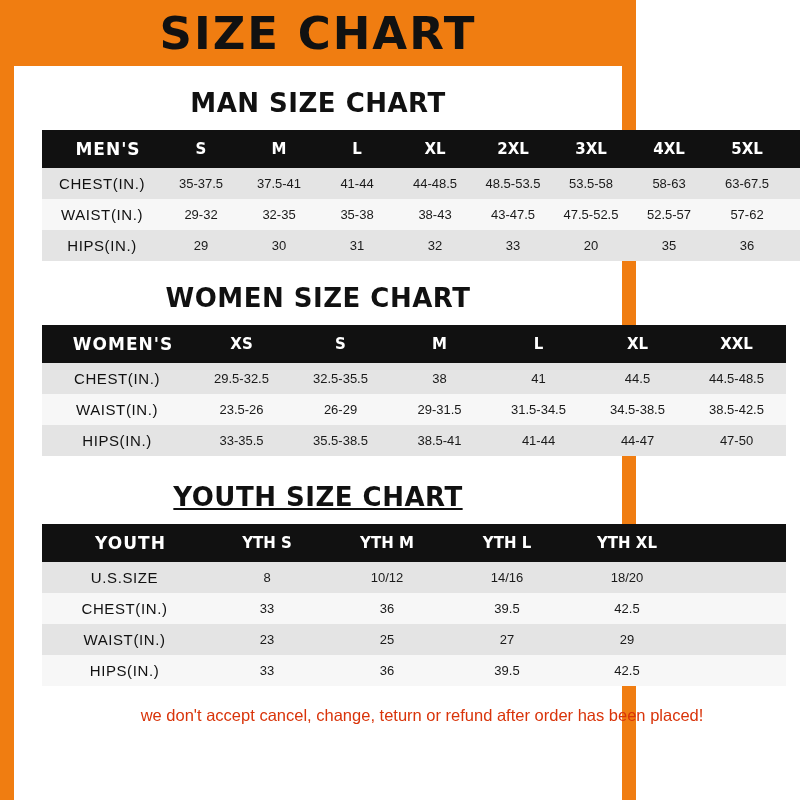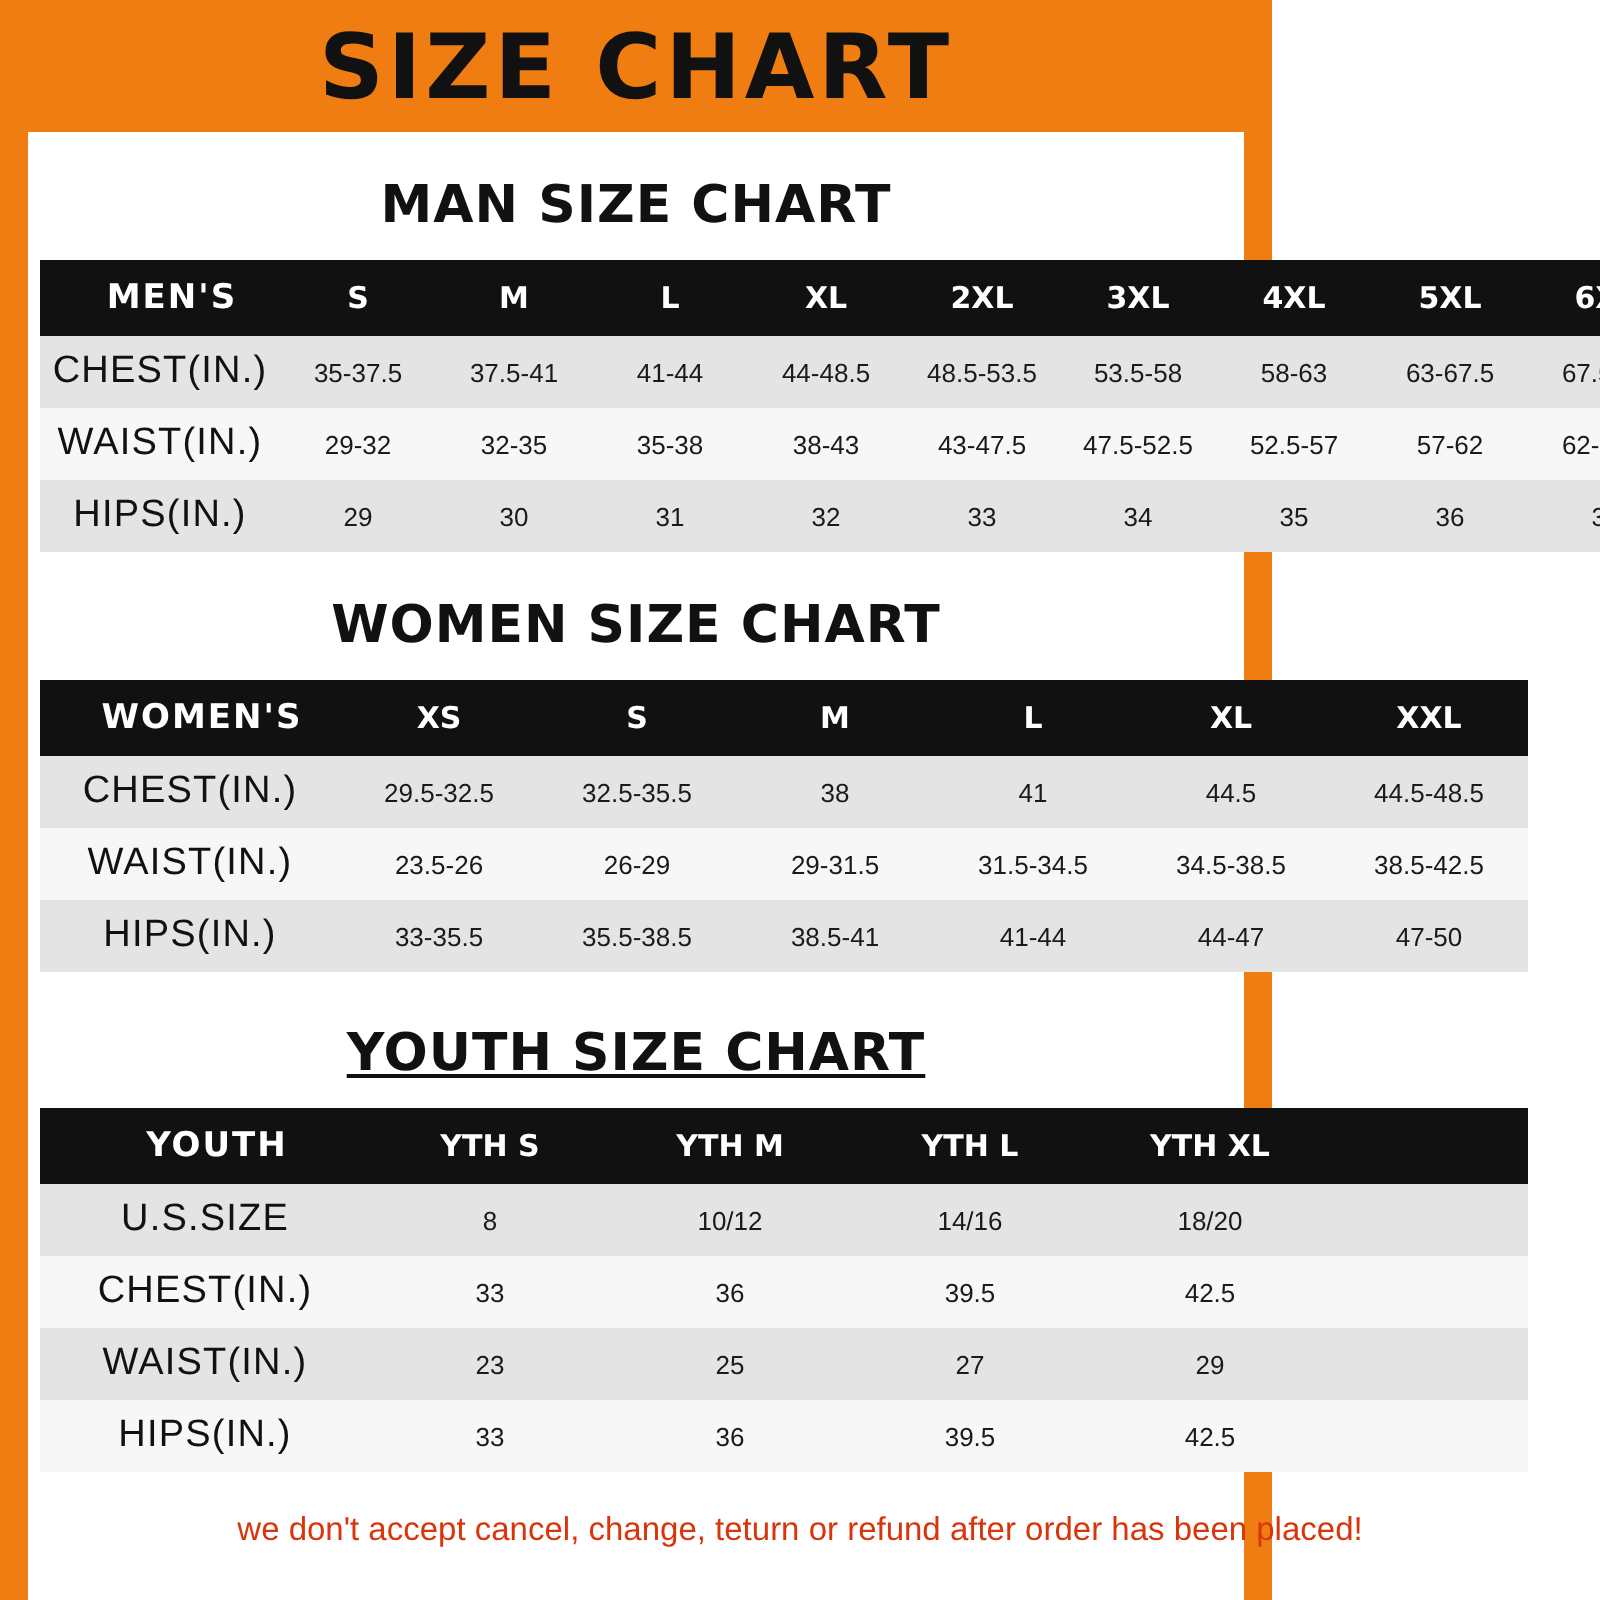--- a/index.html
+++ b/index.html
@@ -32,21 +32,21 @@
   }
   .banner-title {
     font-family: "DejaVu Sans", sans-serif;
     font-weight: bold;
     font-size: 45px;
     letter-spacing: 2px;
     color: #111111;
     line-height: 1;
   }
   .content {
-    padding: 0 6px;
+    padding: 0 28px;
   }
   .section-title {
     text-align: center;
     font-family: "DejaVu Sans", sans-serif;
     font-weight: bold;
     font-size: 26px;
     color: #111111;
     letter-spacing: 0.5px;
   }
   .t-man { margin-top: 22px; margin-bottom: 12px; }
@@ -76,21 +76,21 @@
   }
   table.size tbody td {
     font-family: "Liberation Sans", sans-serif;
     font-size: 13px;
     color: #1a1a1a;
     padding: 7px 2px;
     text-align: center;
   }
   table.size tbody td.rowhead {
     text-align: center;
-    font-size: 19px;
+    font-size: 15px;
     letter-spacing: 0.6px;
     color: #111111;
   }
   table.size tbody tr.odd td { background: #e4e4e4; }
   table.size tbody tr.even td { background: #f7f7f7; }
 
   
   .man col.c0 { width: 120px; }
   .man col.cx { width: 78px; }
 
@@ -186,21 +186,21 @@
           <td>57-62</td>
           <td>62-66.5</td>
         </tr>
         <tr class="odd">
           <td class="rowhead">HIPS(IN.)</td>
           <td>29</td>
           <td>30</td>
           <td>31</td>
           <td>32</td>
           <td>33</td>
-          <td>34</td>
+          <td>20</td>
           <td>35</td>
           <td>36</td>
           <td>37</td>
         </tr>
       </tbody>
     </table>
 
     <div class="section-title t-women">WOMEN SIZE CHART</div>
     <table class="size women">
       <colgroup>

